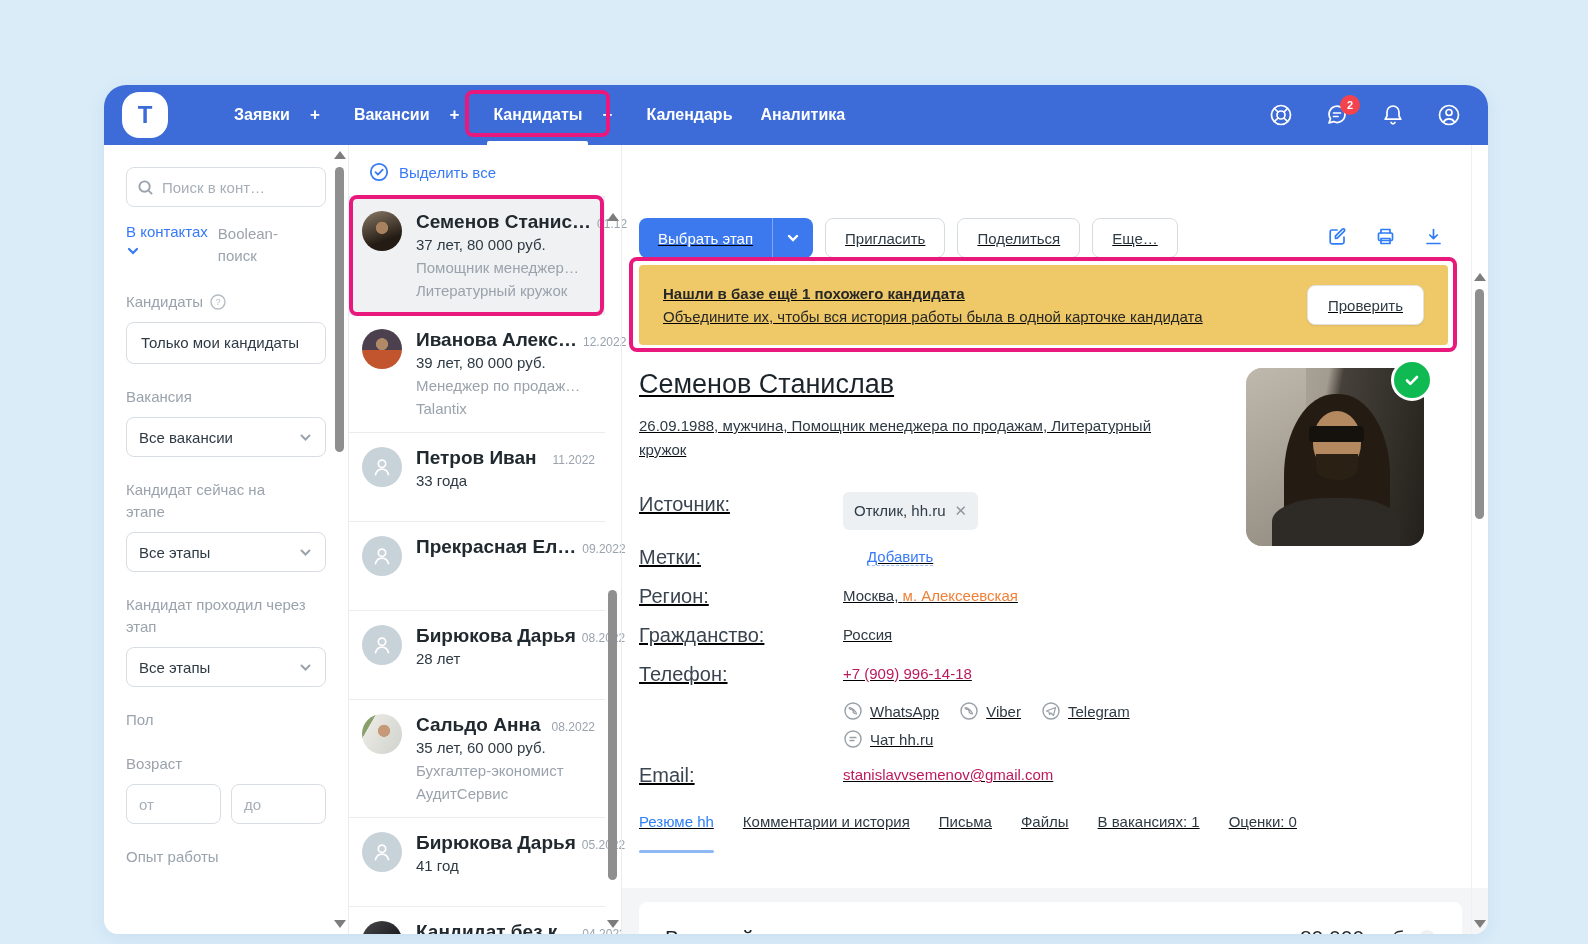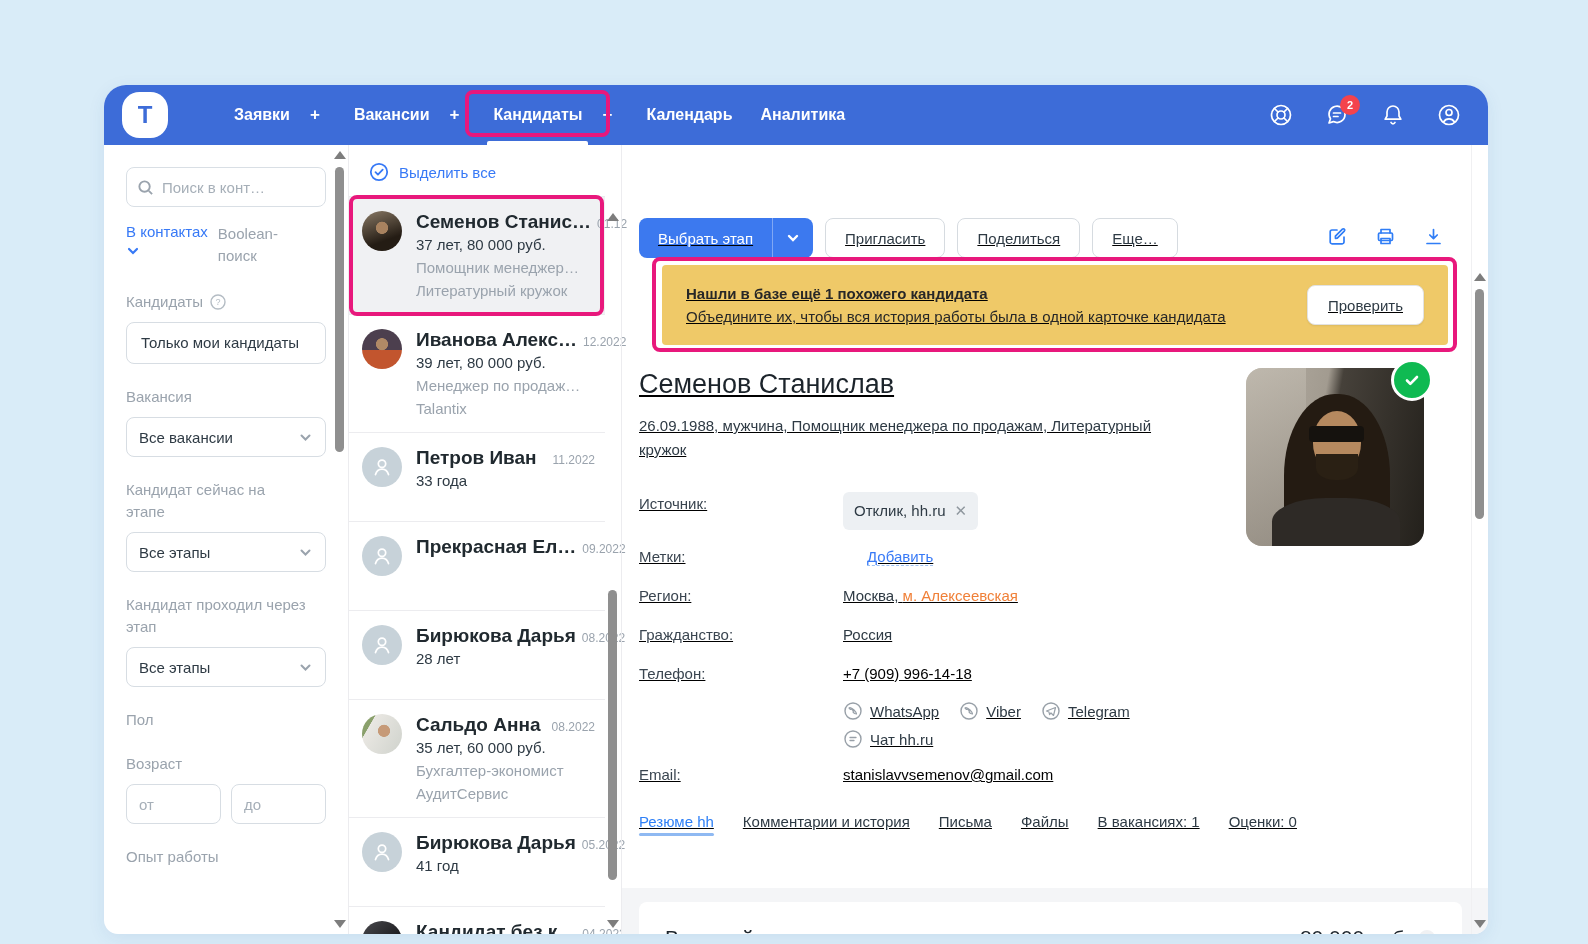--- a/index.html
+++ b/index.html
@@ -92,21 +92,21 @@
   .btn-primary .bp-label { color:#fff; font-size:15px; display:flex; align-items:center; padding:0 19px; }
   .bp-divider { width:1px; background:rgba(255,255,255,.35); margin:0; }
   .bp-caret { width:40px; display:flex; align-items:center; justify-content:center; }
   .bp-caret svg { width:14px; height:14px; stroke:#fff; fill:none; stroke-width:2.4; stroke-linecap:round; }
   .btn-outline { height:40px; border:1px solid #d6dbe0; border-radius:8px; background:#fff; padding:0 19px;
     font-size:15px; color:#2e3a44; font-family:inherit; cursor:pointer; }
   .icon-group { margin-left:auto; display:flex; gap:27px; padding-right:4px; }
   .blue-icon { cursor:pointer; }
   .blue-icon svg { width:21px; height:21px; stroke:#2f7df6; fill:none; stroke-width:1.7; stroke-linecap:round; stroke-linejoin:round; }
 
-  .banner-wrap { position:relative; margin-top:7px;margin-left:23px; }
+  .banner-wrap { position:relative; margin-top:7px; }
   .banner { background:#efc968; border-radius:4px; padding:17px 24px; display:flex; align-items:center; }
   .banner-title { font-size:15px; font-weight:bold; color:#272727; line-height:23px; }
   .banner-sub { font-size:15px; color:#272727; line-height:23px; }
   .banner-btn { margin-left:auto; height:40px; background:#fff; border:1px solid #e2e2e2; border-radius:8px;
     padding:0 20px; font-size:15px; color:#2e3a44; font-family:inherit; cursor:pointer; flex-shrink:0; box-shadow:0 1px 2px rgba(0,0,0,.08); }
 
   .cand-name { margin-top:24px; font-size:27px; font-weight:500; color:#1c242b; }
   .cand-summary { margin-top:14px; font-size:15px; color:#2e3a44; line-height:24px; max-width:560px; }
 
   .photo-wrap { position:absolute; top:150px; right:24px; width:178px; height:178px; }
@@ -117,34 +117,34 @@
   .ph-face { position:absolute; left:67px; top:43px; width:48px; height:60px; background:#b5895f; border-radius:50% 50% 46% 46%; }
   .ph-shades { position:absolute; left:63px; top:58px; width:55px; height:16px; background:#15120e; border-radius:4px; }
   .ph-beard { position:absolute; left:70px; top:86px; width:42px; height:26px; background:#2a2014; border-radius:0 0 46% 46%; }
   .ph-body { position:absolute; left:26px; bottom:-8px; width:128px; height:56px; background:#2e2a26; border-radius:42% 42% 0 0; }
   .check-badge { position:absolute; top:-9px; right:-9px; width:42px; height:42px; background:#0fba52;
     border:3px solid #fff; border-radius:50%; display:flex; align-items:center; justify-content:center; }
   .check-badge svg { width:20px; height:20px; stroke:#fff; fill:none; stroke-width:2.6; stroke-linecap:round; stroke-linejoin:round; }
 
   .fields { margin-top:30px; }
   .frow { display:flex; align-items:flex-start; margin-bottom:15px; }
-  .flabel { width:204px; flex-shrink:0; font-size:15px; color:#3a4550; line-height:24px; }
+  .flabel { width:204px; flex-shrink:0; font-size:20px; color:#3a4550; line-height:24px; }
   .fvalue { font-size:15px; color:#2e3a44; line-height:24px; }
   .tag { display:inline-flex; align-items:center; gap:9px; background:#edf0f3; border-radius:6px; padding:7px 11px; font-size:15px; color:#2e3a44; }
   .tag-x { color:#8f979e; cursor:pointer; font-size:15px; }
   .add-link { color:#3779f6; font-size:15px; border-bottom:1px dashed #9cc0f4; cursor:pointer; }
   .metro { color:#f08038; }
-  .blue-val { color:#000000; cursor:pointer; }
+  .blue-val { color:#be185d; cursor:pointer; }
   .msgr-row { display:flex; gap:20px; margin-bottom:8px; }
   .msgr { display:flex; align-items:center; gap:7px; cursor:pointer; }
   .msgr svg { width:20px; height:20px; }
   .msgr span { font-size:15px; color:#2e3a44; }
 
   .tabs { display:flex; gap:29px; margin-top:26px; }
-  .tab { font-size:15px; color:#2e3a44; padding-bottom:6px; position:relative; cursor:pointer; white-space:nowrap; }
+  .tab { font-size:15px; color:#2e3a44; padding-bottom:23px; position:relative; cursor:pointer; white-space:nowrap; }
   .tab.active { color:#2f80f7; }
   .tab.active::after { content:""; position:absolute; left:0; right:0; bottom:0; height:3px; background:#8fb9f2; border-radius:2px; }
 
   .resume-zone { position:absolute; left:0; right:0; top:743px; bottom:0; background:#f4f5f7; padding:14px 26px 0 17px; }
   .resume-card { background:#fff; border-radius:8px 8px 0 0; padding:24px 26px; height:100%; }
   .rc-top { display:flex; align-items:baseline; }
   .rc-title { font-size:21px; font-weight:500; color:#1c242b; }
   .rc-salary { margin-left:auto; font-size:21px; font-weight:500; color:#1c242b; display:flex; align-items:center; gap:8px; }
 </style>
 </head>

